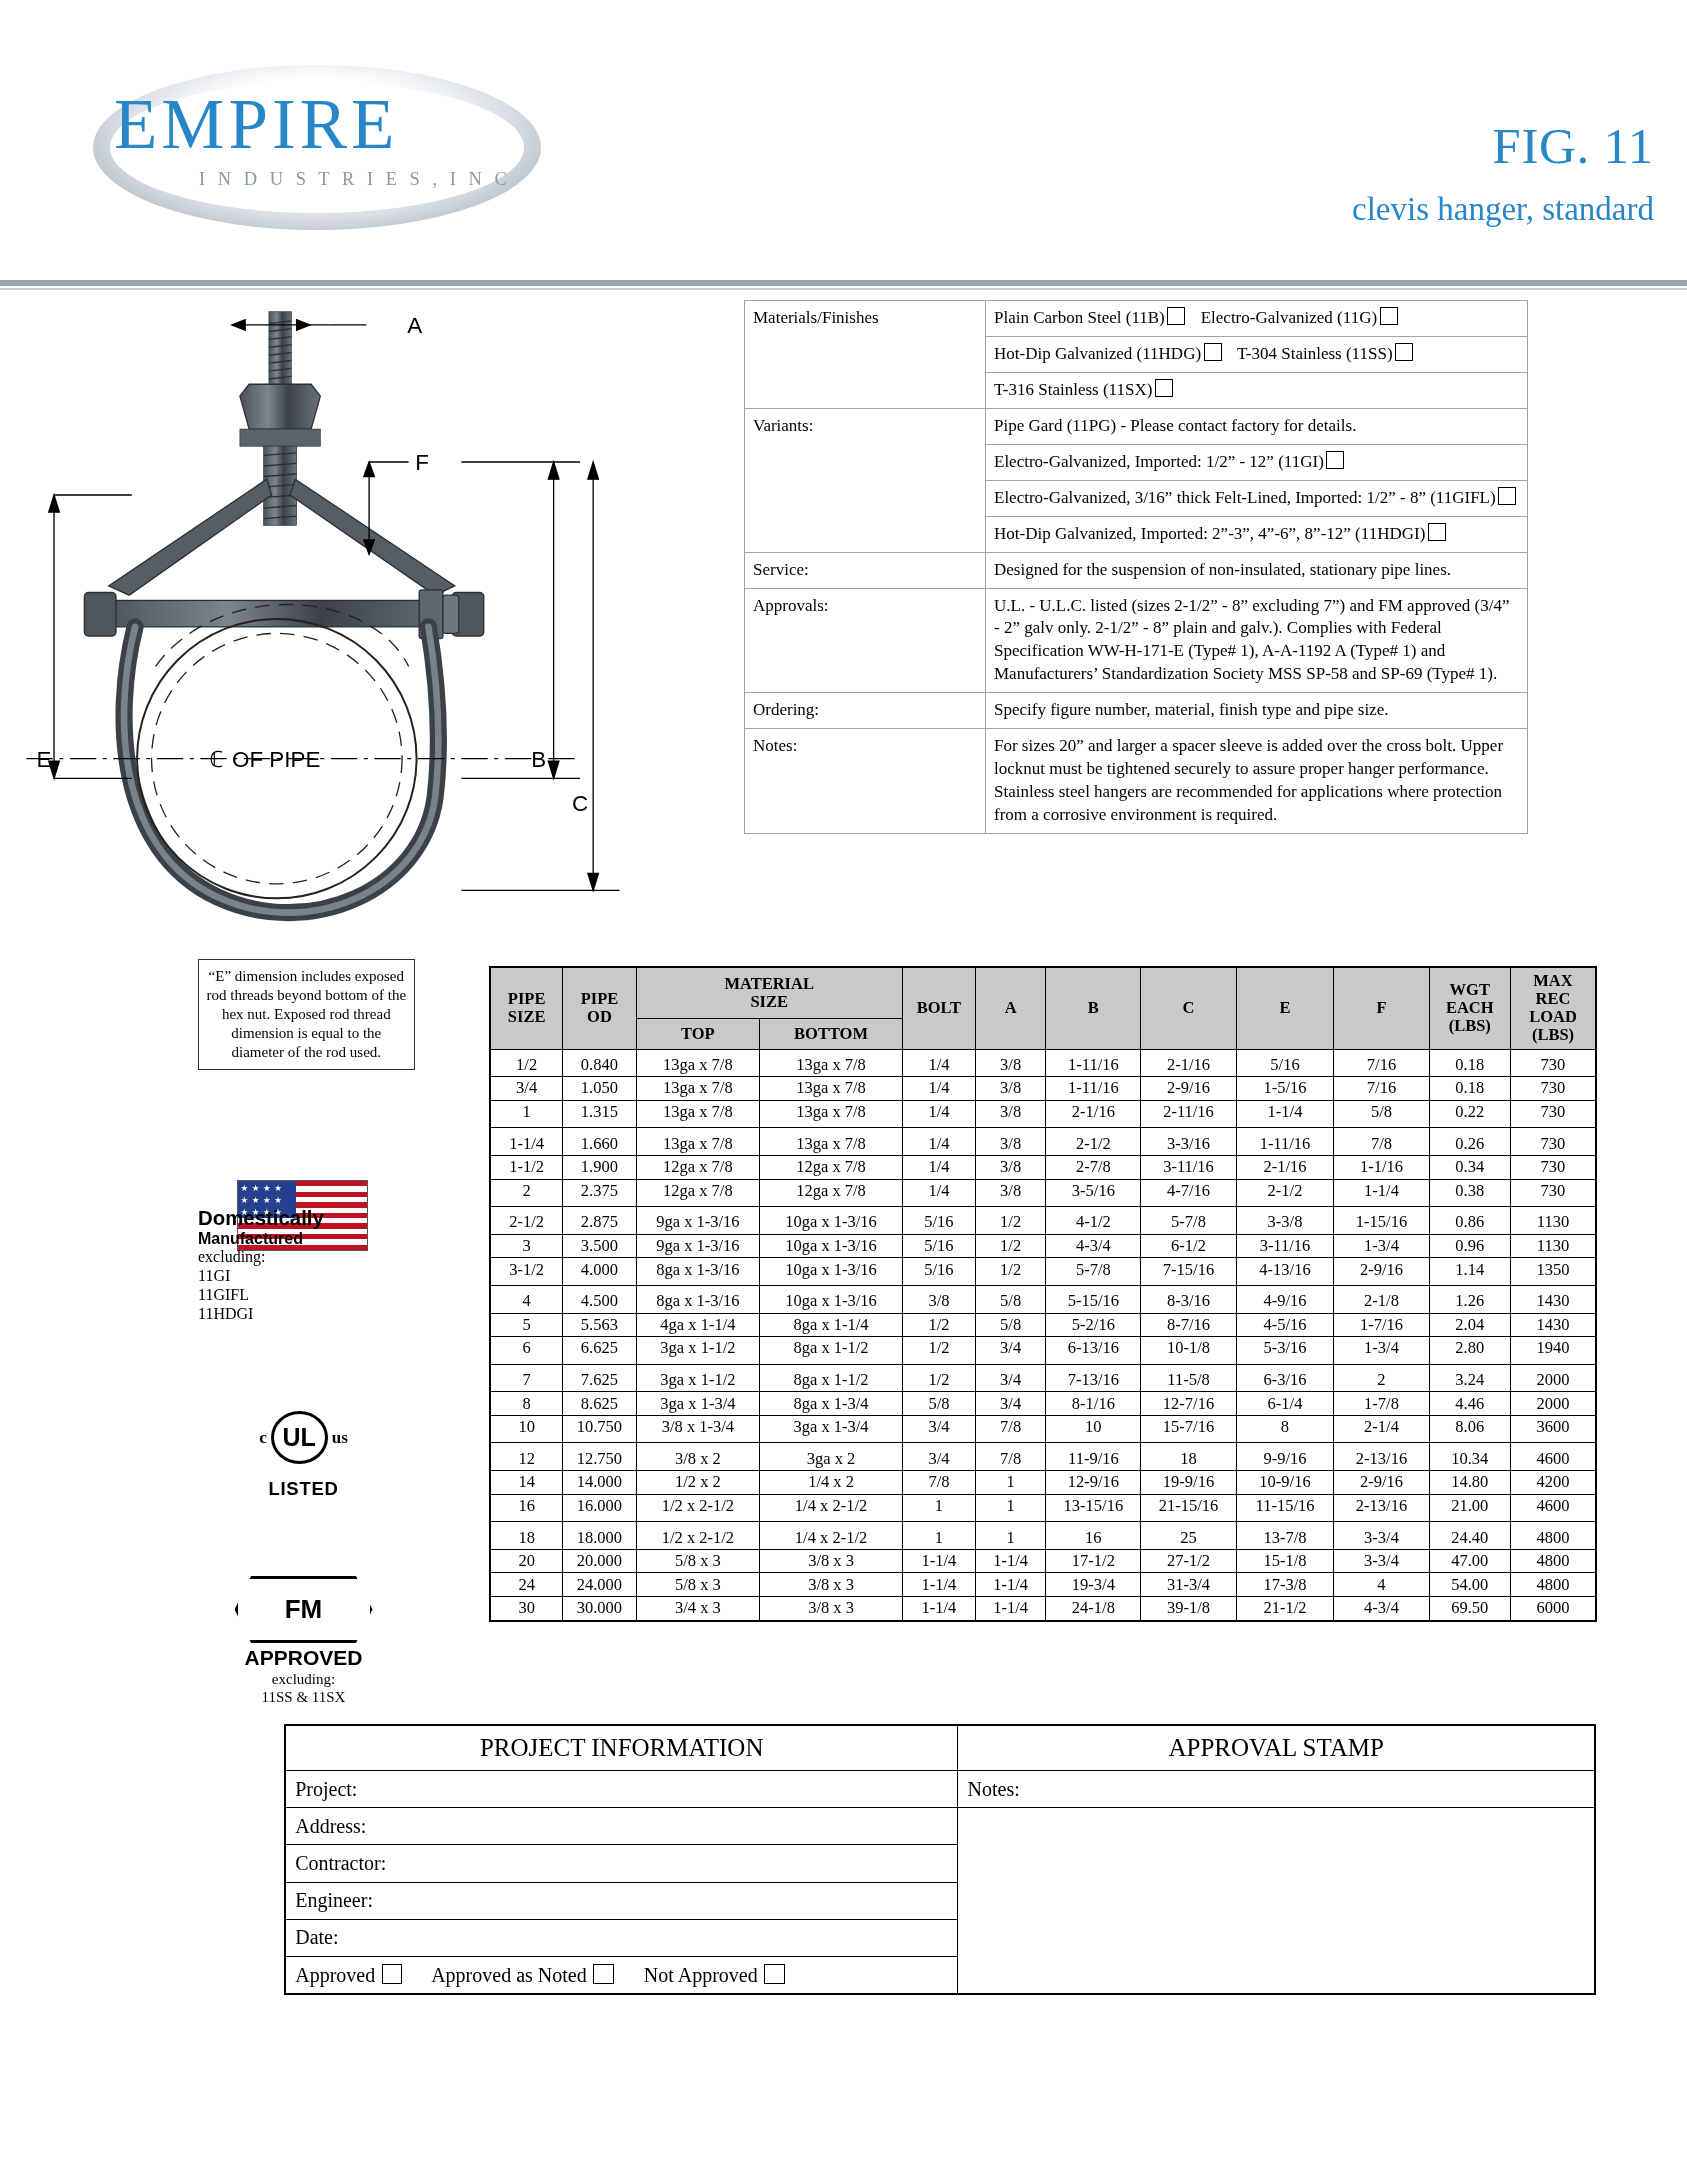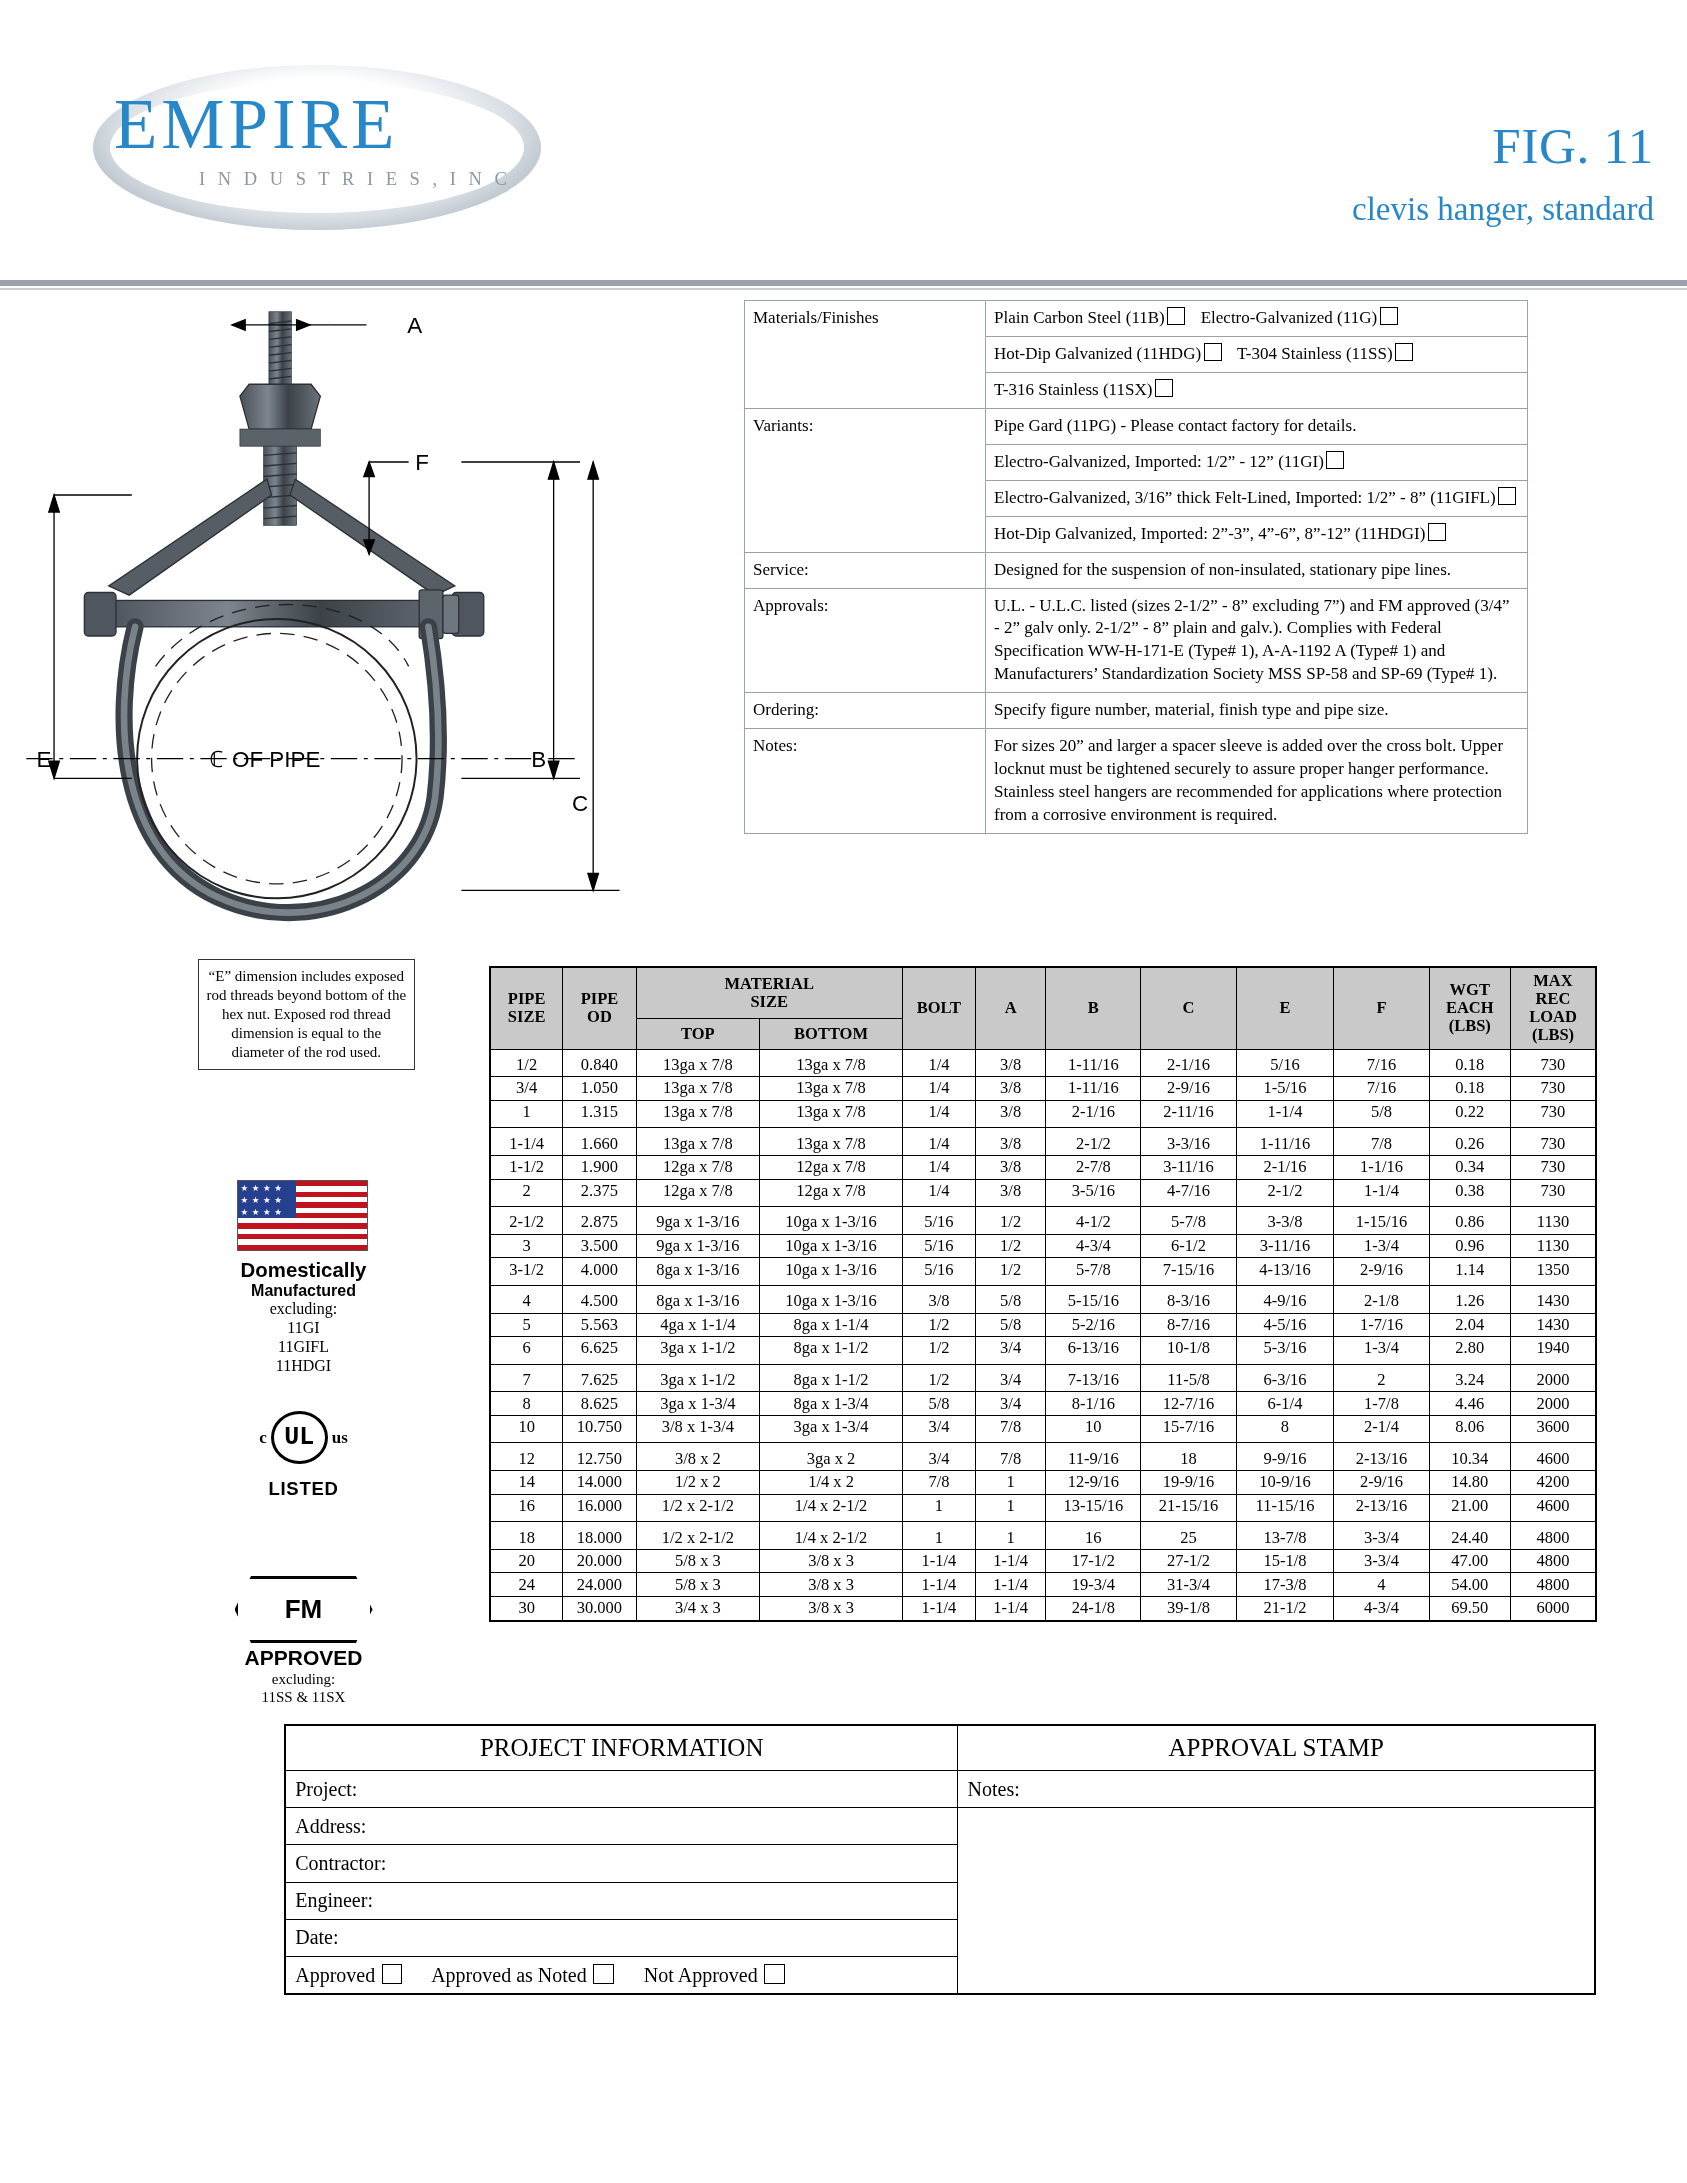--- a/index.html
+++ b/index.html
@@ -75,32 +75,32 @@
   }
 
   
   .flag{position:absolute;left:237px;top:1180px;width:129px;height:69px;border:0.7px solid #555;overflow:hidden;}
   .flag .stripes{position:absolute;inset:0;background:repeating-linear-gradient(#c1121f 0 5.3px,#ffffff 5.3px 10.6px);}
   .flag .canton{position:absolute;left:0;top:0;width:58px;height:37px;background:#25408f;}
   .flag .canton:after{
     content:"★ ★ ★ ★\A★ ★ ★ ★\A★ ★ ★ ★";white-space:pre;
     position:absolute;left:2.6px;top:0.7px;color:#fff;font-size:8.6px;line-height:12px;letter-spacing:0.7px;
   }
-  .dom{position:absolute;left:198px;top:1259px;width:211px;text-align:center;font-family:"Liberation Sans", sans-serif;}
+  .dom{position:absolute;left:198px;top:1207px;width:211px;font-family:"Liberation Sans", sans-serif;}
   .dom .l1{font-size:20.4px;font-weight:bold;}
   .dom .l2{font-size:16px;font-weight:bold;}
   .dom .l3{font-size:16px;font-family:"Liberation Serif", serif;}
   .dom .l4{font-size:16px;font-family:"Liberation Serif", serif;line-height:1.2;}
 
   .ul{position:absolute;left:218px;top:1411px;width:171px;text-align:center;}
   .ul-mark{font-family:"Liberation Serif", serif;font-size:17px;font-weight:bold;display:flex;align-items:center;justify-content:center;gap:4px;}
   .ul-circle{
     width:51px;height:47px;border:3.3px solid #000;border-radius:50%;
     display:inline-flex;align-items:center;justify-content:center;
-    font-size:25px;font-weight:bold;font-family:Liberation Mono, monospace;
+    font-size:25px;font-weight:bold;font-family:Liberation Sans, sans-serif;
   }
   .ul-listed{font-size:18.5px;font-weight:bold;font-family:"Liberation Sans", sans-serif;letter-spacing:0.7px;margin-top:14px;}
 
   .fm{position:absolute;left:211px;top:1576px;width:185px;text-align:center;}
   .fm-diamond{
     width:132px;height:61px;margin:0 auto;border:3.3px solid #000;
     transform:skewX(0deg);
     clip-path:polygon(12% 0,88% 0,100% 50%,88% 100%,12% 100%,0 50%);
     display:flex;align-items:center;justify-content:center;
     font-size:26px;font-weight:bold;font-family:"Liberation Sans", sans-serif;

